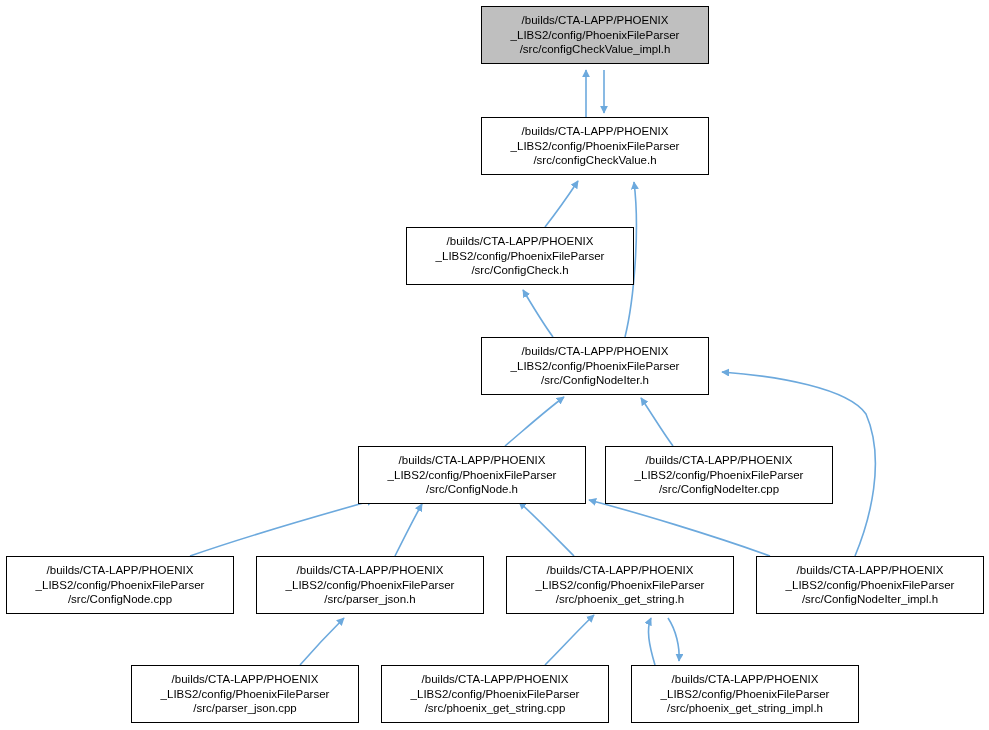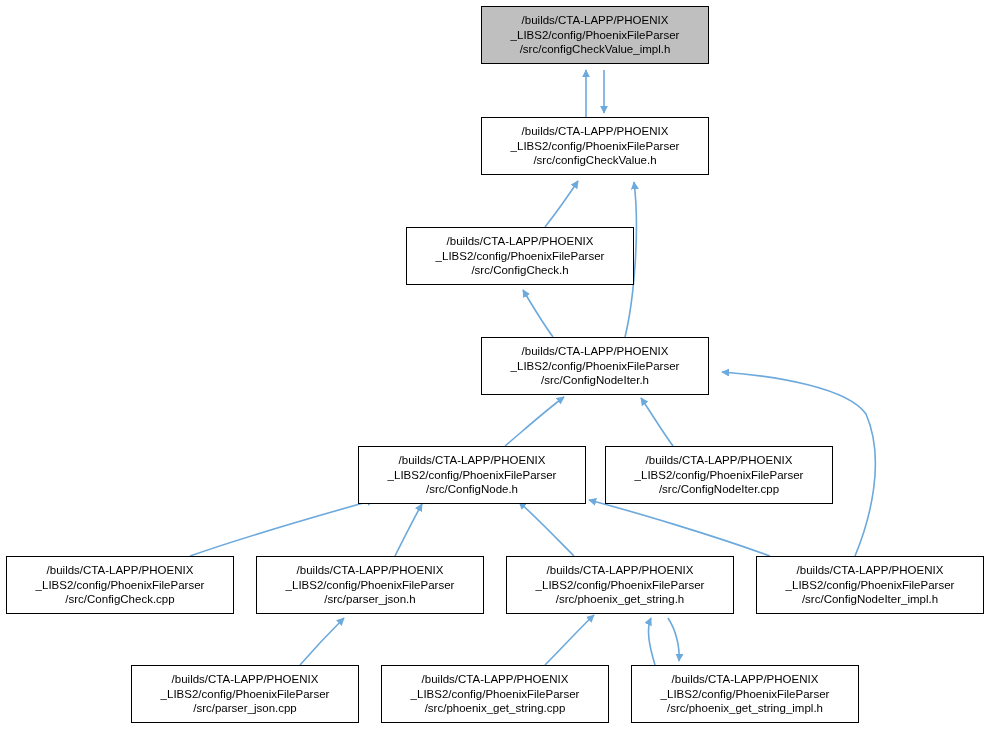--- a/index.html
+++ b/index.html
@@ -79,21 +79,21 @@
       </g>
   </svg>
 
   <div id="nodes">
       <div class="node highlight" style="left: 481px; top: 6px; width: 228px; height: 58px;"><span>/builds/CTA-LAPP/PHOENIX</span><span>_LIBS2/config/PhoenixFileParser</span><span>/src/configCheckValue_impl.h</span></div>
       <div class="node" style="left: 481px; top: 117px; width: 228px; height: 58px;"><span>/builds/CTA-LAPP/PHOENIX</span><span>_LIBS2/config/PhoenixFileParser</span><span>/src/configCheckValue.h</span></div>
       <div class="node" style="left: 406px; top: 227px; width: 228px; height: 58px;"><span>/builds/CTA-LAPP/PHOENIX</span><span>_LIBS2/config/PhoenixFileParser</span><span>/src/ConfigCheck.h</span></div>
       <div class="node" style="left: 481px; top: 337px; width: 228px; height: 58px;"><span>/builds/CTA-LAPP/PHOENIX</span><span>_LIBS2/config/PhoenixFileParser</span><span>/src/ConfigNodeIter.h</span></div>
       <div class="node" style="left: 358px; top: 446px; width: 228px; height: 58px;"><span>/builds/CTA-LAPP/PHOENIX</span><span>_LIBS2/config/PhoenixFileParser</span><span>/src/ConfigNode.h</span></div>
       <div class="node" style="left: 605px; top: 446px; width: 228px; height: 58px;"><span>/builds/CTA-LAPP/PHOENIX</span><span>_LIBS2/config/PhoenixFileParser</span><span>/src/ConfigNodeIter.cpp</span></div>
-      <div class="node" style="left: 6px; top: 556px; width: 228px; height: 58px;"><span>/builds/CTA-LAPP/PHOENIX</span><span>_LIBS2/config/PhoenixFileParser</span><span>/src/ConfigCheck.cpp</span></div>
+      <div class="node" style="left: 6px; top: 556px; width: 228px; height: 58px;"><span>/builds/CTA-LAPP/PHOENIX</span><span>_LIBS2/config/PhoenixFileParser</span><span>/src/ConfigNode.cpp</span></div>
       <div class="node" style="left: 256px; top: 556px; width: 228px; height: 58px;"><span>/builds/CTA-LAPP/PHOENIX</span><span>_LIBS2/config/PhoenixFileParser</span><span>/src/parser_json.h</span></div>
       <div class="node" style="left: 506px; top: 556px; width: 228px; height: 58px;"><span>/builds/CTA-LAPP/PHOENIX</span><span>_LIBS2/config/PhoenixFileParser</span><span>/src/phoenix_get_string.h</span></div>
       <div class="node" style="left: 756px; top: 556px; width: 228px; height: 58px;"><span>/builds/CTA-LAPP/PHOENIX</span><span>_LIBS2/config/PhoenixFileParser</span><span>/src/ConfigNodeIter_impl.h</span></div>
       <div class="node" style="left: 131px; top: 665px; width: 228px; height: 58px;"><span>/builds/CTA-LAPP/PHOENIX</span><span>_LIBS2/config/PhoenixFileParser</span><span>/src/parser_json.cpp</span></div>
       <div class="node" style="left: 381px; top: 665px; width: 228px; height: 58px;"><span>/builds/CTA-LAPP/PHOENIX</span><span>_LIBS2/config/PhoenixFileParser</span><span>/src/phoenix_get_string.cpp</span></div>
       <div class="node" style="left: 631px; top: 665px; width: 228px; height: 58px;"><span>/builds/CTA-LAPP/PHOENIX</span><span>_LIBS2/config/PhoenixFileParser</span><span>/src/phoenix_get_string_impl.h</span></div>
     </div>
 
 </div>
 

